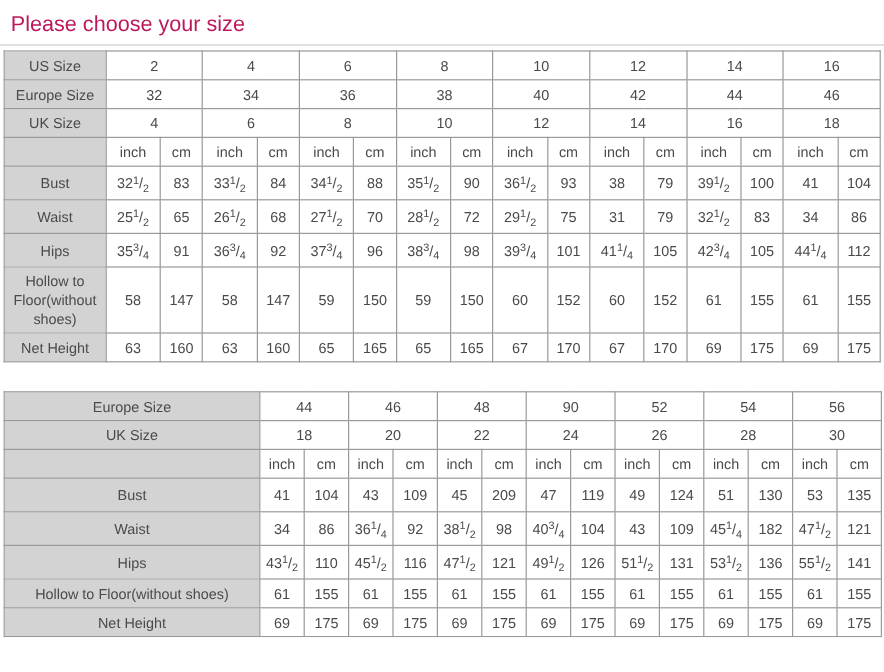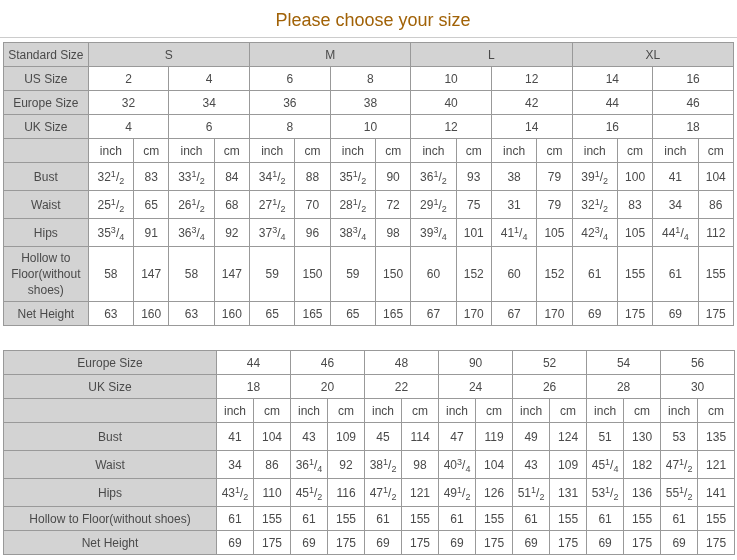--- a/index.html
+++ b/index.html
@@ -6,25 +6,24 @@
   html, body {
     margin: 0;
     padding: 0;
     background: #ffffff;
     width: 737px;
     font-family: "Liberation Sans", "DejaVu Sans", sans-serif;
   }
   .page-title {
     font-size: 18px;
     font-weight: 400;
-    color: #a16207;
+    color: #be185d;
     margin: 0;
     padding: 9px 0 0 9px;
     line-height: 22px;
-    text-align: center;
   }
   .title-divider {
     border-bottom: 1px solid #cccccc;
     height: 7px;
     width: 737px;
   }
   table.size-table {
     border-collapse: collapse;
     table-layout: fixed;
     width: 731px;
@@ -75,27 +74,20 @@
       <col style="width: 45px;">
       <col style="width: 35px;">
       <col style="width: 45px;">
       <col style="width: 35px;">
       <col style="width: 45px;">
       <col style="width: 35px;">
       <col style="width: 45px;">
       <col style="width: 35px;">
     </colgroup>
     <tbody>
-      <tr>
-        <td class="hdr">Standard Size</td>
-        <td colspan="4" class="hdr">S</td>
-        <td colspan="4" class="hdr">M</td>
-        <td colspan="4" class="hdr">L</td>
-        <td colspan="4" class="hdr">XL</td>
-      </tr>
       <tr>
         <td class="hdr">US Size</td>
         <td colspan="2">2</td>
         <td colspan="2">4</td>
         <td colspan="2">6</td>
         <td colspan="2">8</td>
         <td colspan="2">10</td>
         <td colspan="2">12</td>
         <td colspan="2">14</td>
         <td colspan="2">16</td>
@@ -294,21 +286,21 @@
         <td>inch</td>
         <td>cm</td>
       </tr>
       <tr class="measure">
         <td class="hdr">Bust</td>
         <td>41</td>
         <td>104</td>
         <td>43</td>
         <td>109</td>
         <td>45</td>
-        <td>114</td>
+        <td>209</td>
         <td>47</td>
         <td>119</td>
         <td>49</td>
         <td>124</td>
         <td>51</td>
         <td>130</td>
         <td>53</td>
         <td>135</td>
       </tr>
       <tr class="measure">

